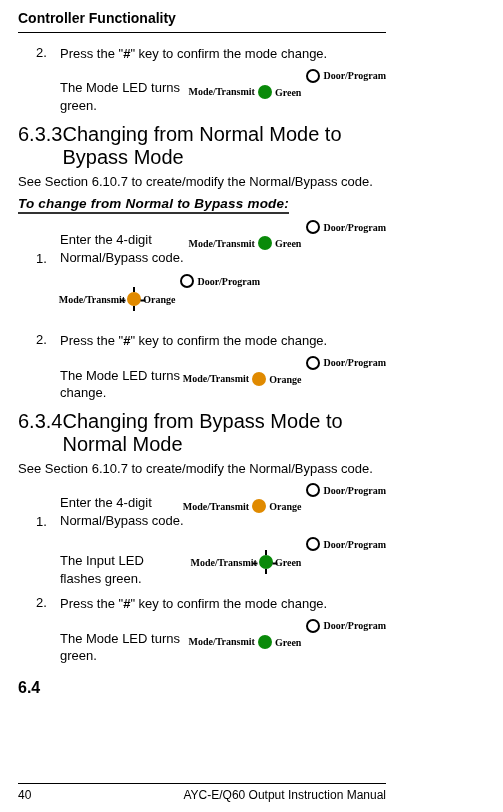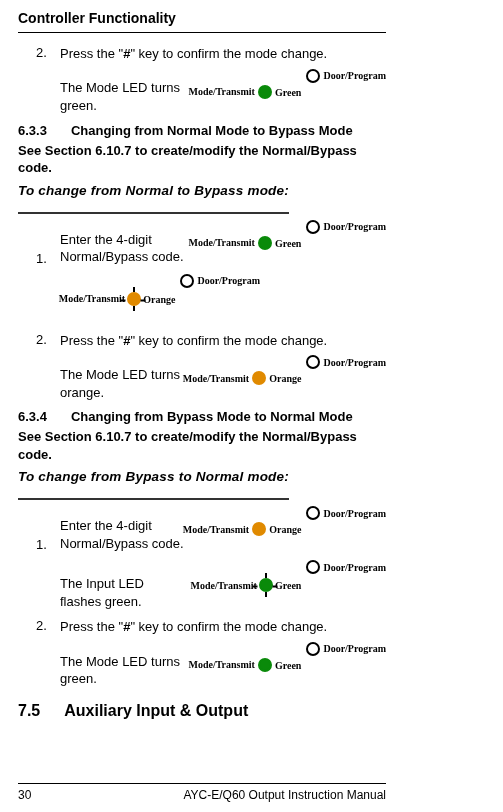--- a/index.html
+++ b/index.html
@@ -14,25 +14,25 @@
   .led-text { flex: 1; font-size: 13px; line-height: 1.35; padding-top: 4px; }
   .led-diagram { width: 200px; flex-shrink: 0; display: flex; align-items: flex-start; justify-content: flex-end; font-size: 10px; font-weight: bold; font-family: "Times New Roman", serif; }
   .led-group { display: flex; align-items: center; margin: 16px 2px; }
   .led-label { font-size: 10px; font-weight: bold; }
   .circle { width: 14px; height: 14px; border-radius: 50%; border: 2px solid #000; margin: 0 3px; }
   .filled-green { background: #0a8a0a; border-color: #0a8a0a; }
   .filled-orange { background: #e08a00; border-color: #e08a00; }
   .hollow { background: #fff; }
   .spark { position: absolute; width: 2px; height: 5px; background: #000; }
   .color-name { font-size: 10px; font-weight: bold; margin-top: 1px; }
-  .sec-heading { display: flex; gap: 24px; font-weight: bold; font-size: 13px; margin: 8px 0 4px 0; }
+  .sec-heading { display: flex; font-weight: normal; font-size: 20px; margin: 8px 0 4px 0; }
   .sec-heading-l2 { display: flex; gap: 24px; font-weight: bold; font-size: 16px; margin: 14px 0 6px 0; }
-  .para { font-size: 13px; line-height: 1.35; margin-bottom: 6px; font-weight: bold; }
+  .para { font-size: 13px; line-height: 1.35; margin-bottom: 6px; }
   .proc-title { font-weight: bold; font-style: italic; font-size: 13.5px; margin: 4px 0 6px 0; letter-spacing: .2px; }
-  .proc-underline { border-bottom: 2px solid #333; display: inline-block; padding-bottom: 14px; }
+  .proc-underline { border-bottom: 2px solid #333; display: inline-block; padding-bottom: 1px; }
   .footer { position: absolute; bottom: 10px; left: 18px; right: 18px; display: flex; justify-content: space-between; font-size: 12px; border-top: 1px solid #000; padding-top: 4px; }
   .led-unit { display: flex; align-items: center; }
   .spark-wrap { position: relative; width: 18px; height: 18px; }
   .spark-wrap .circle { position: absolute; left: 2px; top: 2px; margin: 0; }
   .sp1 { top: -3px; left: 8px; }
   .sp2 { top: 8px; left: -3px; transform: rotate(90deg); }
   .sp3 { top: 8px; left: 17px; transform: rotate(90deg); }
   .sp4 { top: 16px; left: 8px; }
   .hash { font-weight: bold; }
 </style>
@@ -115,42 +115,41 @@
 </div>
 
 <div class="step-row">
   <div class="step-num">2.</div>
   <div class="step-text">
     <span>Press the "</span><span class="hash">#</span><span>" key to confirm the mode change.</span>
   </div>
 </div>
 
 <div class="led-block">
-  <div class="led-text">The Mode LED turns orange.</div>
+  <div class="led-text">The Mode LED turns change.</div>
   <div class="led-diagram">
     <div class="led-group">
       <div class="led-unit">
         <span class="led-label">Mode/Transmit</span>
         <span class="circle filled-orange"></span>
       </div>
       <div class="color-name">Orange</div>
     </div>
     <div class="led-unit">
       <span class="circle hollow"></span>
       <span class="led-label">Door/Program</span>
     </div>
   </div>
 </div>
 
 <div class="sec-heading">
   <span>6.3.4</span>
   <span>Changing from Bypass Mode to Normal Mode</span>
 </div>
 <div class="para">See Section 6.10.7 to create/modify the Normal/Bypass code.</div>
-<div class="proc-title"><span class="proc-underline">To change from Bypass to Normal mode:</span></div>
 
 <div class="led-block" style="padding-left:18px;">
   <div class="step-num">1.</div>
   <div class="led-text" style="padding-top:0">Enter the 4-digit Normal/Bypass code.</div>
   <div class="led-diagram">
     <div class="led-group">
       <div class="led-unit">
         <span class="led-label">Mode/Transmit</span>
         <span class="circle filled-orange"></span>
       </div>
@@ -204,22 +203,21 @@
       <div class="color-name">Green</div>
     </div>
     <div class="led-unit">
       <span class="circle hollow"></span>
       <span class="led-label">Door/Program</span>
     </div>
   </div>
 </div>
 
 <div class="sec-heading-l2">
-  <span>7.5</span>
-  <span>Auxiliary Input &amp; Output</span>
+  <span>6.4</span>
 </div>
 
 <div class="footer">
-  <span>30</span>
+  <span>40</span>
   <span>AYC-E/Q60 Output Instruction Manual</span>
 </div>
 
 </div>
 
 </body></html>

